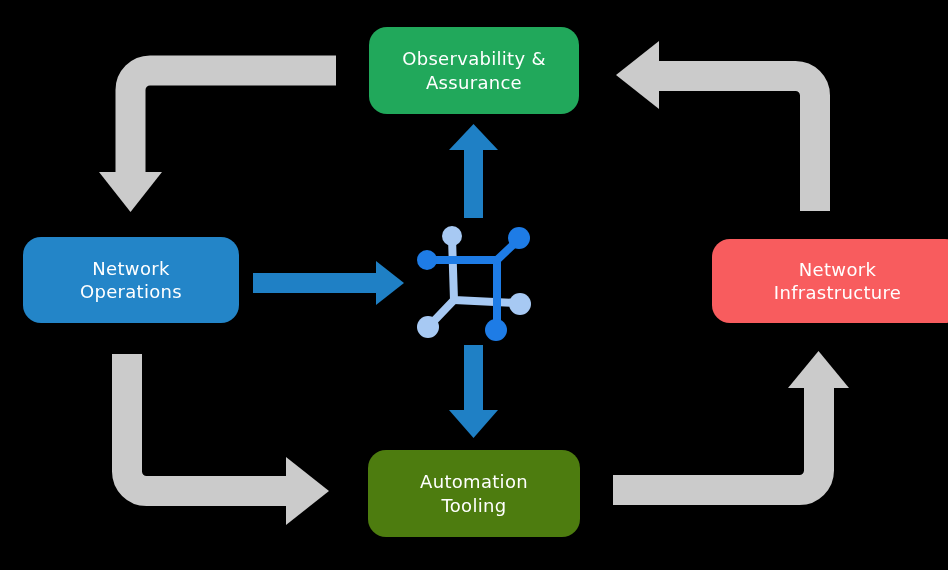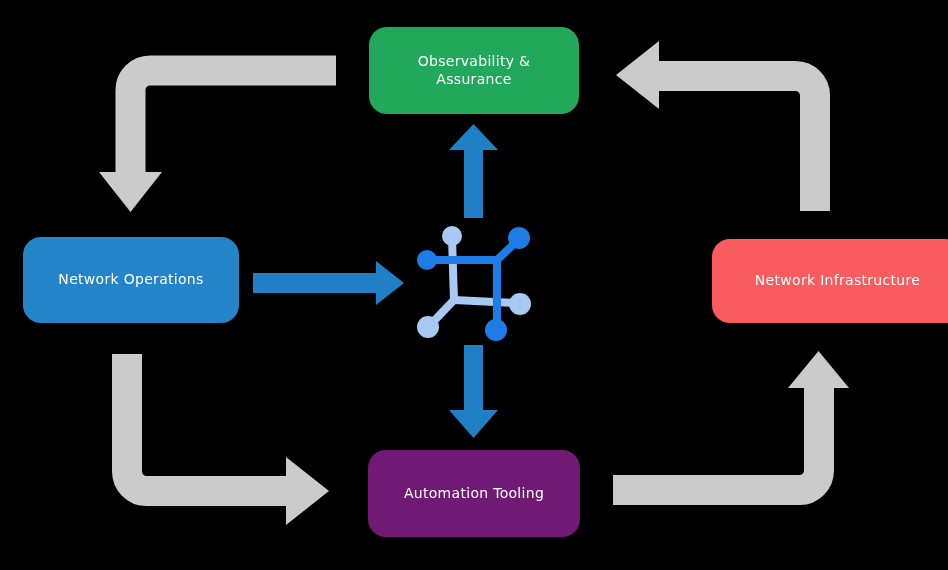--- a/index.html
+++ b/index.html
@@ -11,21 +11,21 @@
     font-family:"DejaVu Sans", sans-serif;
   }
   .arrow-layer{
     position:absolute;left:0;top:0;width:948px;height:570px;
   }
   .node{
     position:absolute;
     display:flex;align-items:center;justify-content:center;
     border-radius:18px;
     color:#fff;
-    font-size:14px;
+    font-size:18px;
     font-weight:500;
     line-height:1.28;
     letter-spacing:.3px;
     text-align:center;
     padding:0 22px;
     box-sizing:border-box;
   }
   .node-observability{left:369px;top:27px;width:210px;height:87px;}
   .node-operations{left:23px;top:237px;width:216px;height:86px;}
   .node-infrastructure{left:712px;top:239px;width:251px;height:84px;}
@@ -95,17 +95,17 @@
   </div>
 
   <div class="node node-operations" style="background: rgb(35, 133, 200); color: rgb(255, 255, 255); text-align: center;">
     <span>Network Operations</span>
   </div>
 
   <div class="node node-infrastructure" style="background: rgb(248, 92, 94); color: rgb(255, 255, 255);">
     <span>Network Infrastructure</span>
   </div>
 
-  <div class="node node-automation" style="background: #701a75; color: rgb(255, 255, 255);">
+  <div class="node node-automation" style="background: #4d7c0f; color: rgb(255, 255, 255);">
     <span>Automation Tooling</span>
   </div>
 
 </div>
 
 </body></html>

